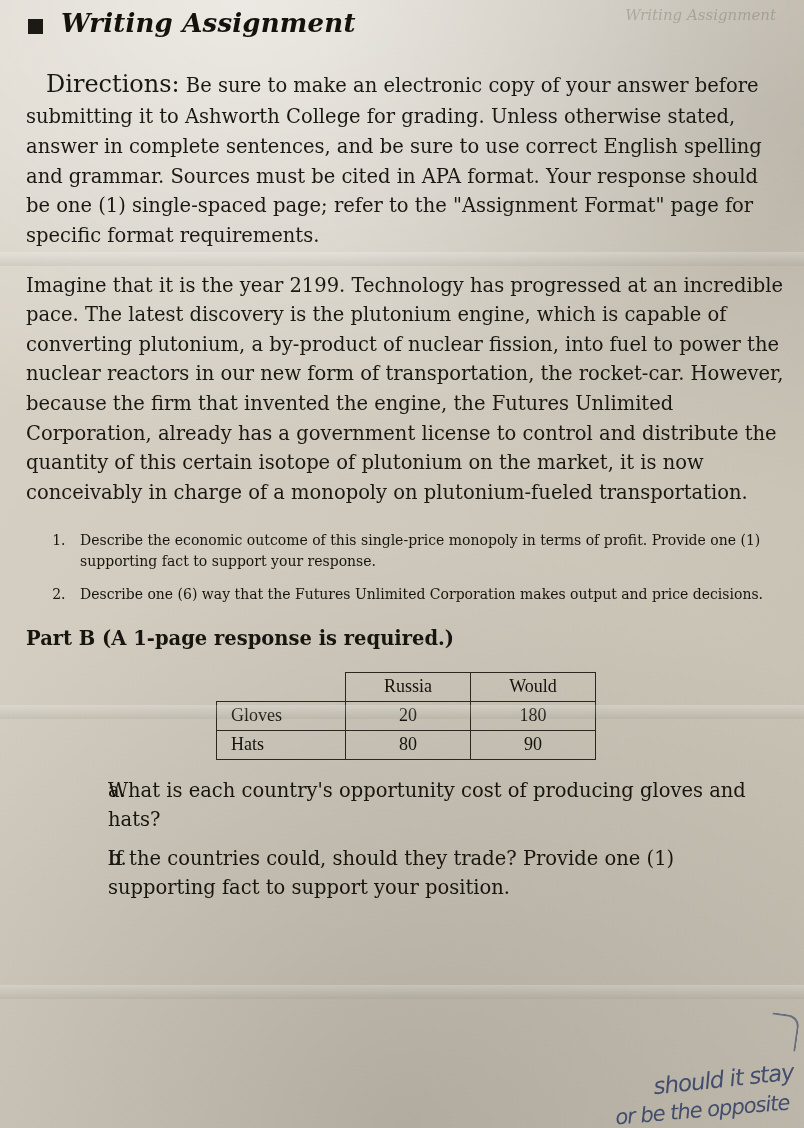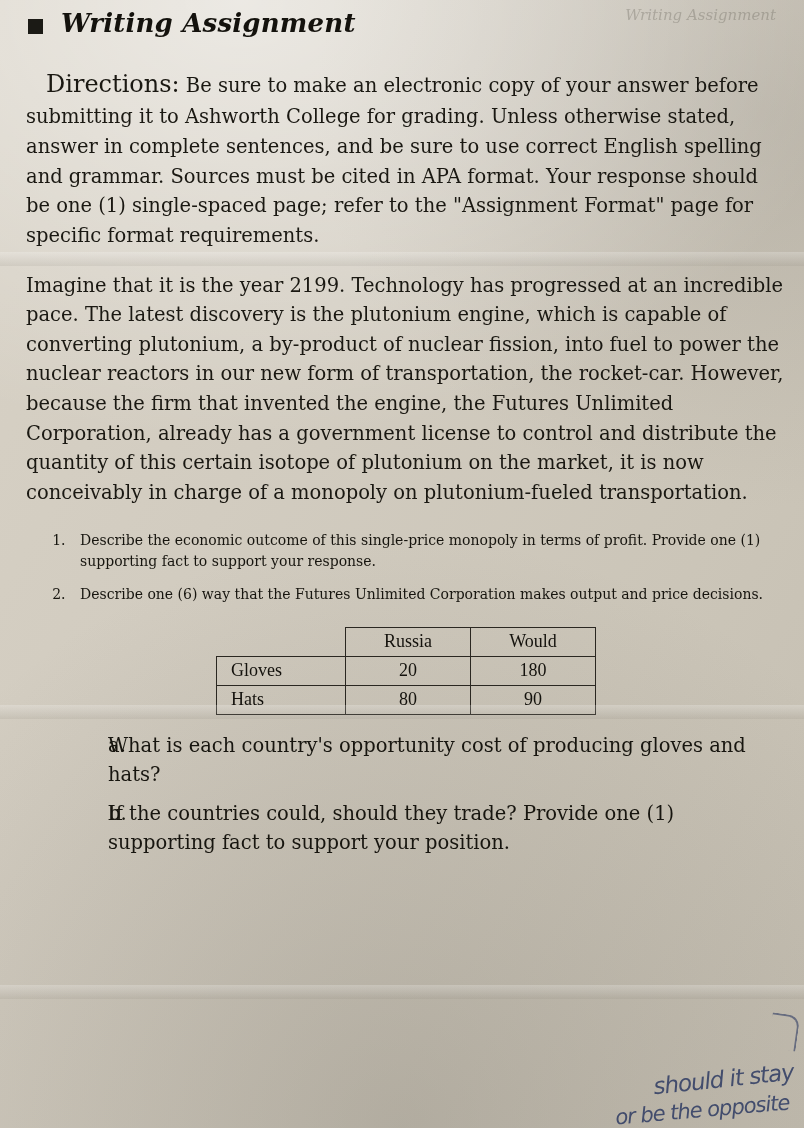--- a/index.html
+++ b/index.html
@@ -233,20 +233,21 @@
     </p>
 
 
     <p class="para body-para">Imagine that it is the year 2199. Technology has progressed at an incredible pace. The latest discovery is the plutonium engine, which is capable of converting plutonium, a by-product of nuclear fission, into fuel to power the nuclear reactors in our new form of transportation, the rocket-car. However, because the firm that invented the engine, the Futures Unlimited Corporation, already has a government license to control and distribute the quantity of this certain isotope of plutonium on the market, it is now conceivably in charge of a monopoly on plutonium-fueled transportation.</p>
 
     <ol class="qlist">
       <li>Describe the economic outcome of this single-price monopoly in terms of profit. Provide one (1) supporting fact to support your response.</li>
       <li>Describe one (6) way that the Futures Unlimited Corporation makes output and price decisions.</li>
     </ol>
 
+    <p class="part-heading">Part B (A 1-page response is required.)</p>
 
 
     <div class="table-wrap">
       <table class="ppf">
         <tbody>
             <tr>
           <td class="corner"></td>
           <th>Russia</th>
           <th>Would</th>
         </tr>

